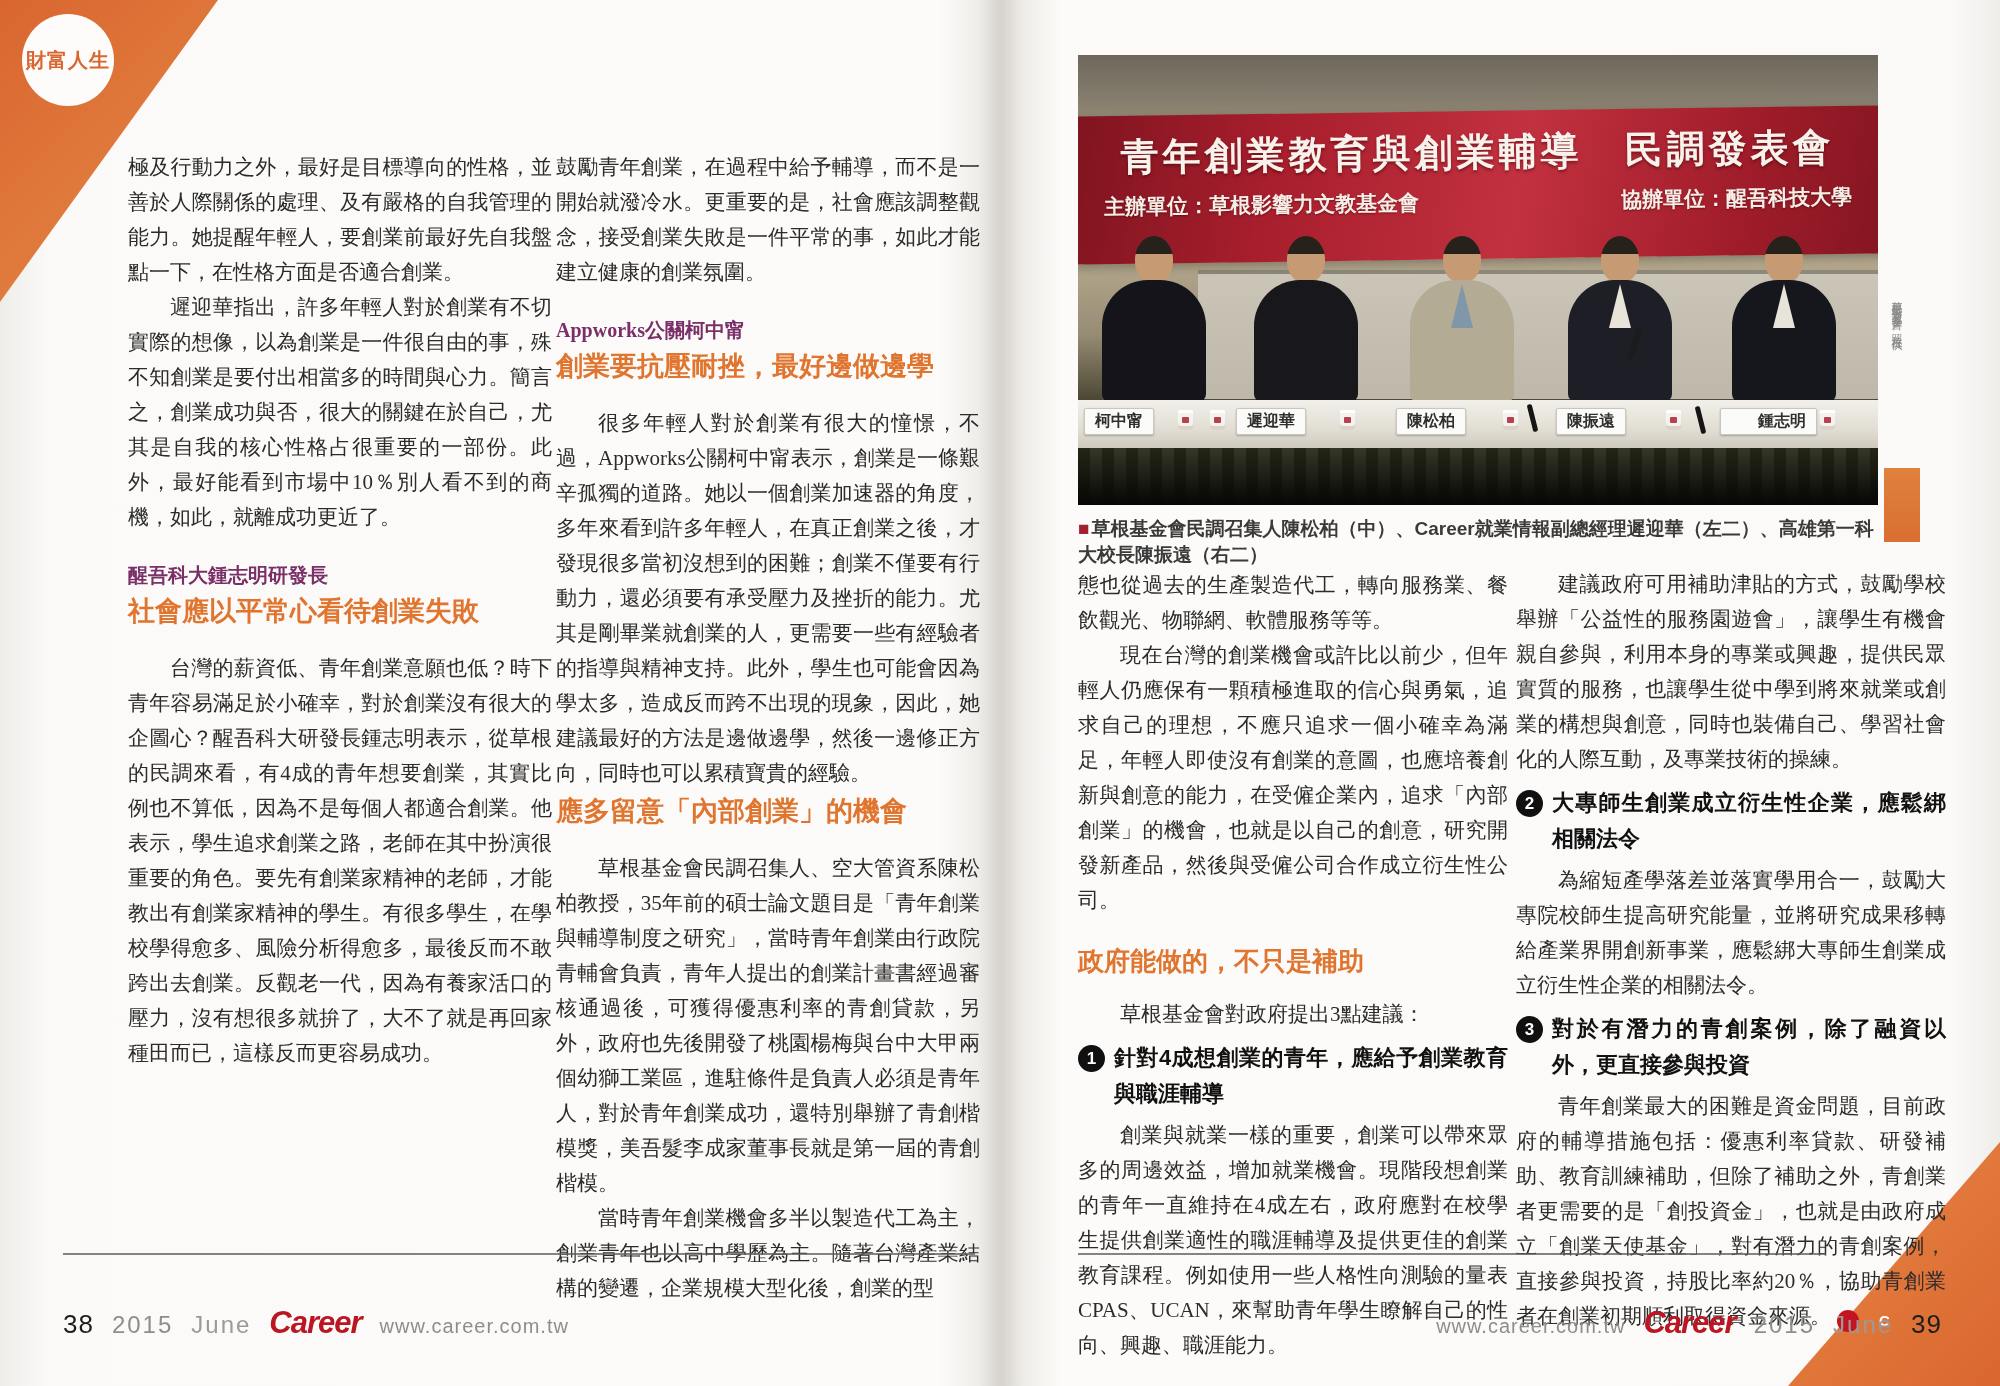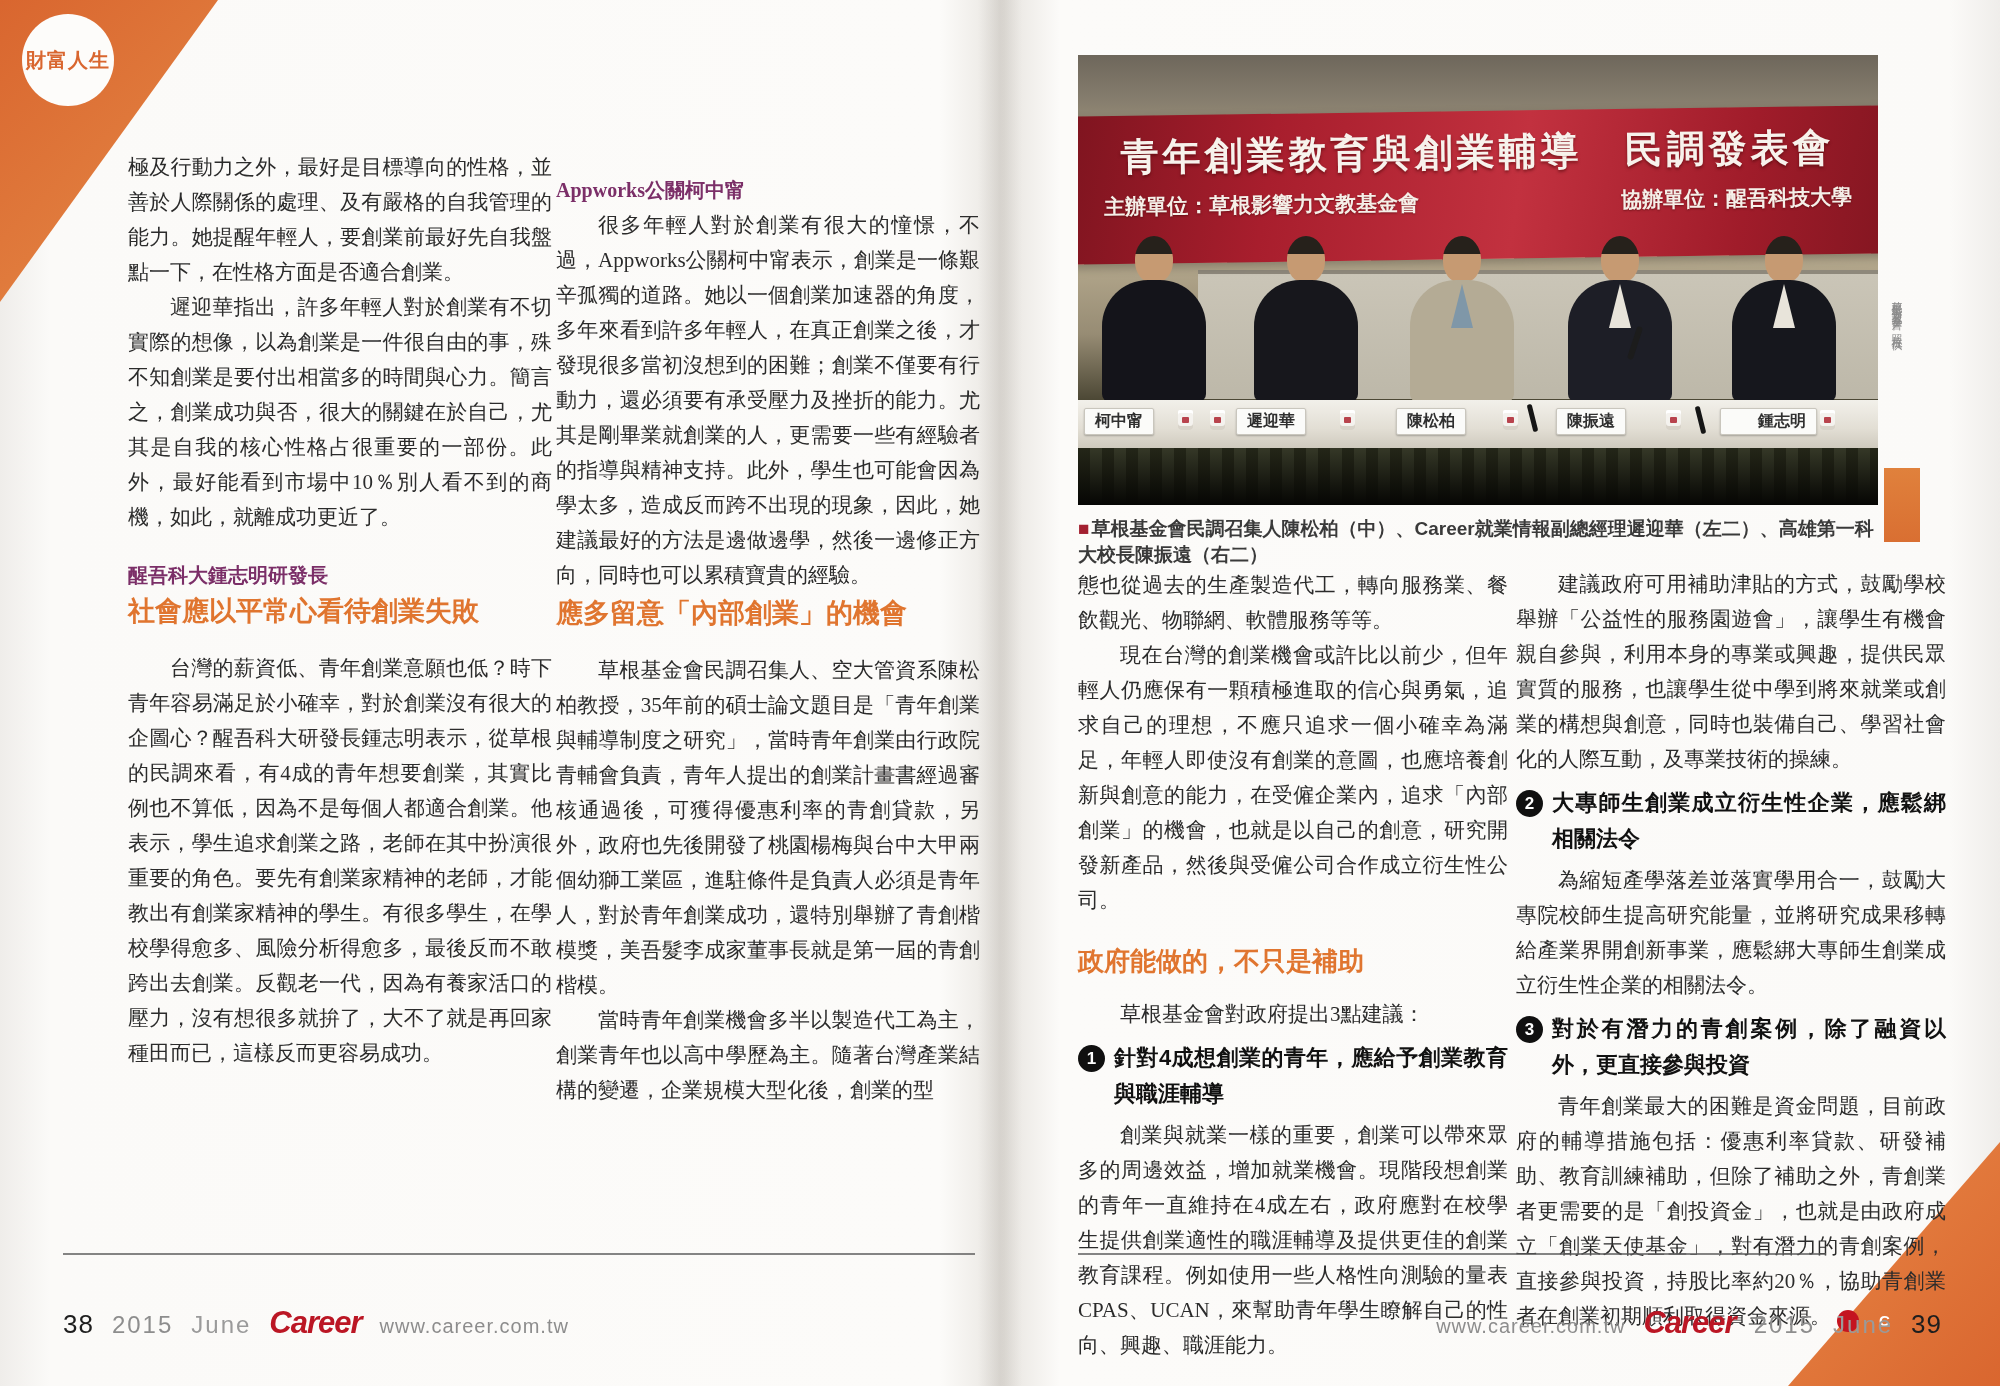--- a/index.html
+++ b/index.html
@@ -95,21 +95,23 @@
 
 <div class="abs col" style="left:128px;top:150px;">
   <p>極及行動力之外，最好是目標導向的性格，並善於人際關係的處理、及有嚴格的自我管理的能力。她提醒年輕人，要創業前最好先自我盤點一下，在性格方面是否適合創業。</p>
   <p class="ind">遲迎華指出，許多年輕人對於創業有不切實際的想像，以為創業是一件很自由的事，殊不知創業是要付出相當多的時間與心力。簡言之，創業成功與否，很大的關鍵在於自己，尤其是自我的核心性格占很重要的一部份。此外，最好能看到市場中10％別人看不到的商機，如此，就離成功更近了。</p>
   <div class="kicker">醒吾科大鍾志明研發長</div>
   <div class="htitle">社會應以平常心看待創業失敗</div>
   <p class="ind">台灣的薪資低、青年創業意願也低？時下青年容易滿足於小確幸，對於創業沒有很大的企圖心？醒吾科大研發長鍾志明表示，從草根的民調來看，有4成的青年想要創業，其實比例也不算低，因為不是每個人都適合創業。他表示，學生追求創業之路，老師在其中扮演很重要的角色。要先有創業家精神的老師，才能教出有創業家精神的學生。有很多學生，在學校學得愈多、風險分析得愈多，最後反而不敢跨出去創業。反觀老一代，因為有養家活口的壓力，沒有想很多就拚了，大不了就是再回家種田而已，這樣反而更容易成功。</p>
 </div>
 
 <div class="abs col" style="left:556px;top:150px;">
+  <p>鼓勵青年創業，在過程中給予輔導，而不是一開始就潑冷水。更重要的是，社會應該調整觀念，接受創業失敗是一件平常的事，如此才能建立健康的創業氛圍。</p>
   <div class="kicker">Appworks公關柯中甯</div>
+  <div class="htitle">創業要抗壓耐挫，最好邊做邊學</div>
   <p class="ind">很多年輕人對於創業有很大的憧憬，不過，Appworks公關柯中甯表示，創業是一條艱辛孤獨的道路。她以一個創業加速器的角度，多年來看到許多年輕人，在真正創業之後，才發現很多當初沒想到的困難；創業不僅要有行動力，還必須要有承受壓力及挫折的能力。尤其是剛畢業就創業的人，更需要一些有經驗者的指導與精神支持。此外，學生也可能會因為學太多，造成反而跨不出現的現象，因此，她建議最好的方法是邊做邊學，然後一邊修正方向，同時也可以累積寶貴的經驗。</p>
   <div class="htitle">應多留意「內部創業」的機會</div>
   <p class="ind">草根基金會民調召集人、空大管資系陳松柏教授，35年前的碩士論文題目是「青年創業與輔導制度之研究」，當時青年創業由行政院青輔會負責，青年人提出的創業計畫書經過審核通過後，可獲得優惠利率的青創貸款，另外，政府也先後開發了桃園楊梅與台中大甲兩個幼獅工業區，進駐條件是負責人必須是青年人，對於青年創業成功，還特別舉辦了青創楷模獎，美吾髮李成家董事長就是第一屆的青創楷模。</p>
   <p class="ind">當時青年創業機會多半以製造代工為主，創業青年也以高中學歷為主。隨著台灣產業結構的變遷，企業規模大型化後，創業的型</p>
 </div>
 
 <div class="abs photo">
   <div class="abs whiteboard"></div>
   <div class="abs banner">
     <div class="banner-title">青年創業教育與創業輔導　民調發表會</div>

